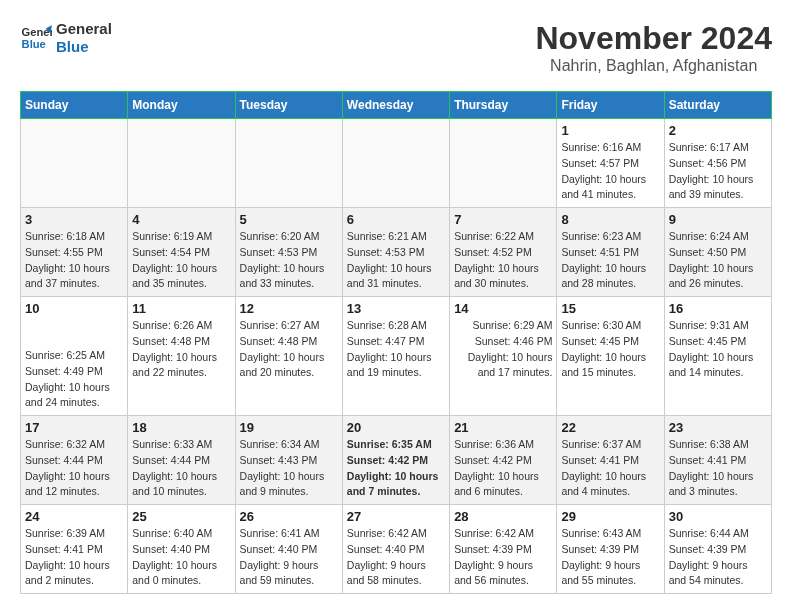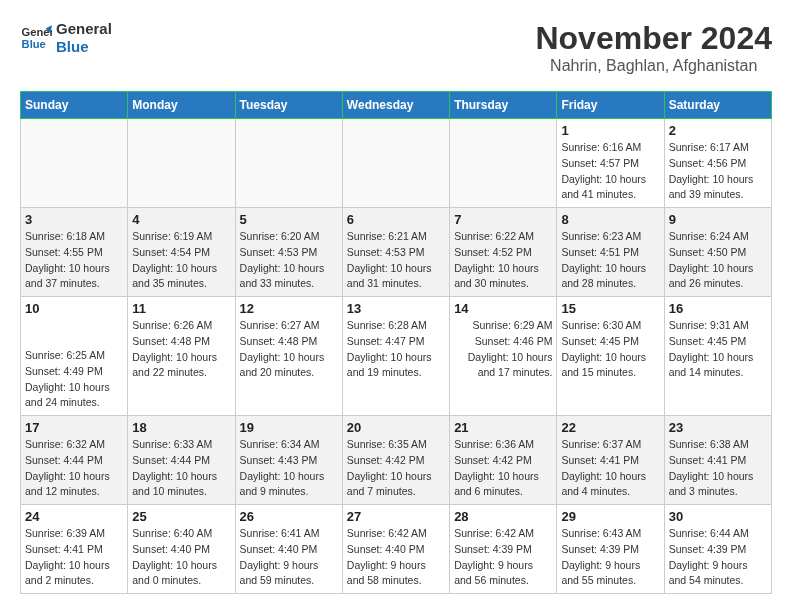--- a/index.html
+++ b/index.html
@@ -256,21 +256,21 @@
         </td>
         <td>
           <span class="day-number">19</span>
           <div class="day-info" style="white-space: pre-line;">Sunrise: 6:34 AM
 Sunset: 4:43 PM
 Daylight: 10 hours
 and 9 minutes.</div>
         </td>
         <td>
           <span class="day-number">20</span>
-          <div class="day-info" style="white-space: pre-line;">Sunrise: 6:35 AM
+          <div class="day-info" style="white-space: pre-line; font-weight: bold;">Sunrise: 6:35 AM
 Sunset: 4:42 PM
 Daylight: 10 hours
 and 7 minutes.</div>
         </td>
         <td>
           <span class="day-number">21</span>
           <div class="day-info" style="white-space: pre-line;">Sunrise: 6:36 AM
 Sunset: 4:42 PM
 Daylight: 10 hours
 and 6 minutes.</div>

